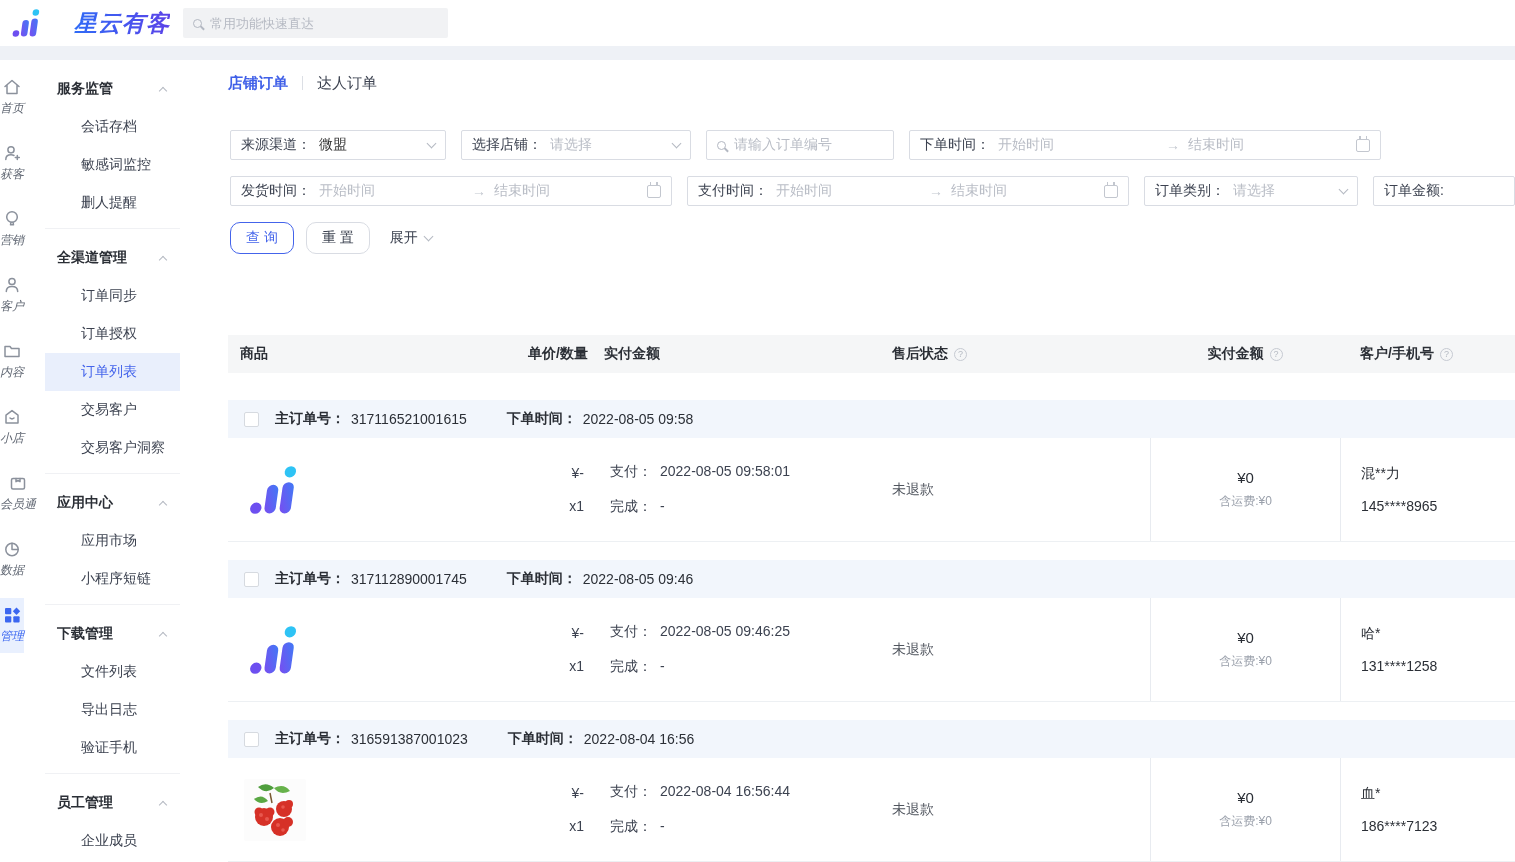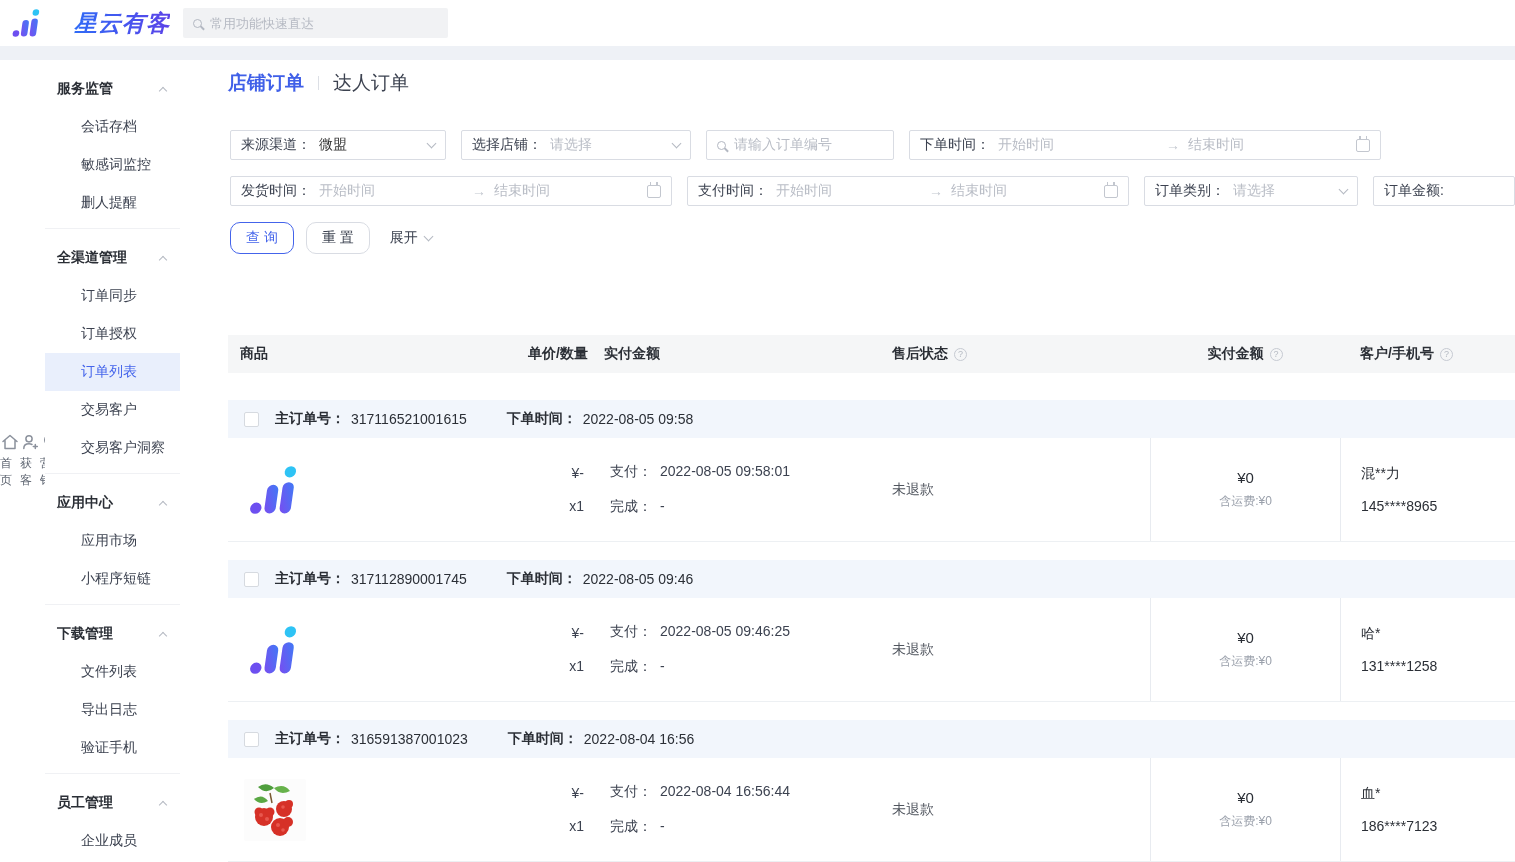--- a/index.html
+++ b/index.html
@@ -20,21 +20,21 @@
   .mag { width:9px; height:9px; border:1.5px solid #b3b8c2; border-radius:50%; position:relative; flex:none; }
   .mag::after { content:""; position:absolute; width:5px; height:1.5px; background:#b3b8c2;
     transform:rotate(45deg); right:-4px; bottom:-2px; }
 
   .topstrip { height:14px; background:#eef1f6; }
 
   
   .app { display:flex; height:802px; }
 
   
-  .rail { width:45px; background:#fff; padding-top:10px; display:flex; flex-direction:row; align-items:center; flex:none; }
+  .rail { width:45px; background:#fff; padding-top:10px; display:flex; flex-direction:column; align-items:flex-start; flex:none;font-style:italic; }
   .rail-item { display:flex; flex-direction:column; align-items:center; gap:3px; padding:7px 0 8px;
     margin-bottom:11px; cursor:pointer; }
   .rail-item span { font-size:12px; color:#5f6672; }
   .rail-item svg { stroke:#8b919c; fill:none; stroke-width:1.5; stroke-linecap:round; stroke-linejoin:round; }
   .rail-item.active { background:#e9f0fe; }
   .rail-item.active span { color:#3b66f0; }
 
   
   .sidebar { width:135px; background:#fff; padding-top:6px; flex:none; overflow:hidden; }
   .sgroup { padding-top:4px; }
@@ -42,21 +42,21 @@
   .sgroup-title { height:38px; display:flex; align-items:center; justify-content:space-between;
     padding:0 14px 0 12px; font-weight:bold; color:#2b2f36; cursor:pointer; }
   .caret-up { width:6px; height:6px; border-right:1.2px solid #b4b9c2; border-bottom:1.2px solid #b4b9c2;
     transform:rotate(-135deg); margin-top:3px; }
   .sitem { height:38px; display:flex; align-items:center; padding-left:36px; color:#3c4250; cursor:pointer; }
   .sitem.active { background:#e9effc; color:#4464eb; }
 
   
   .main { flex:1; background:#fff; overflow:hidden; }
   .tabsband { height:46px; display:flex; align-items:center; padding-left:48px; gap:14px; }
-  .tab { font-size:19px; color:#3c4250; cursor:pointer; }
+  .tab { font-size:15px; color:#3c4250; cursor:pointer; }
   .tab.active { color:#4060e8; font-weight:bold; }
   .vdiv { width:1px; height:14px; background:#dcdfe5; }
 
   
   .filters { padding:24px 0 0 50px; }
   .frow { display:flex; gap:15px; margin-bottom:16px; }
   .field { height:30px; border:1px solid #d9dce3; border-radius:2px; background:#fff;
     display:flex; align-items:center; padding:0 10px; gap:8px; cursor:pointer; }
   .field .flabel { color:#3c4250; white-space:nowrap; }
   .field .fvalue { color:#333; font-weight:500; }

